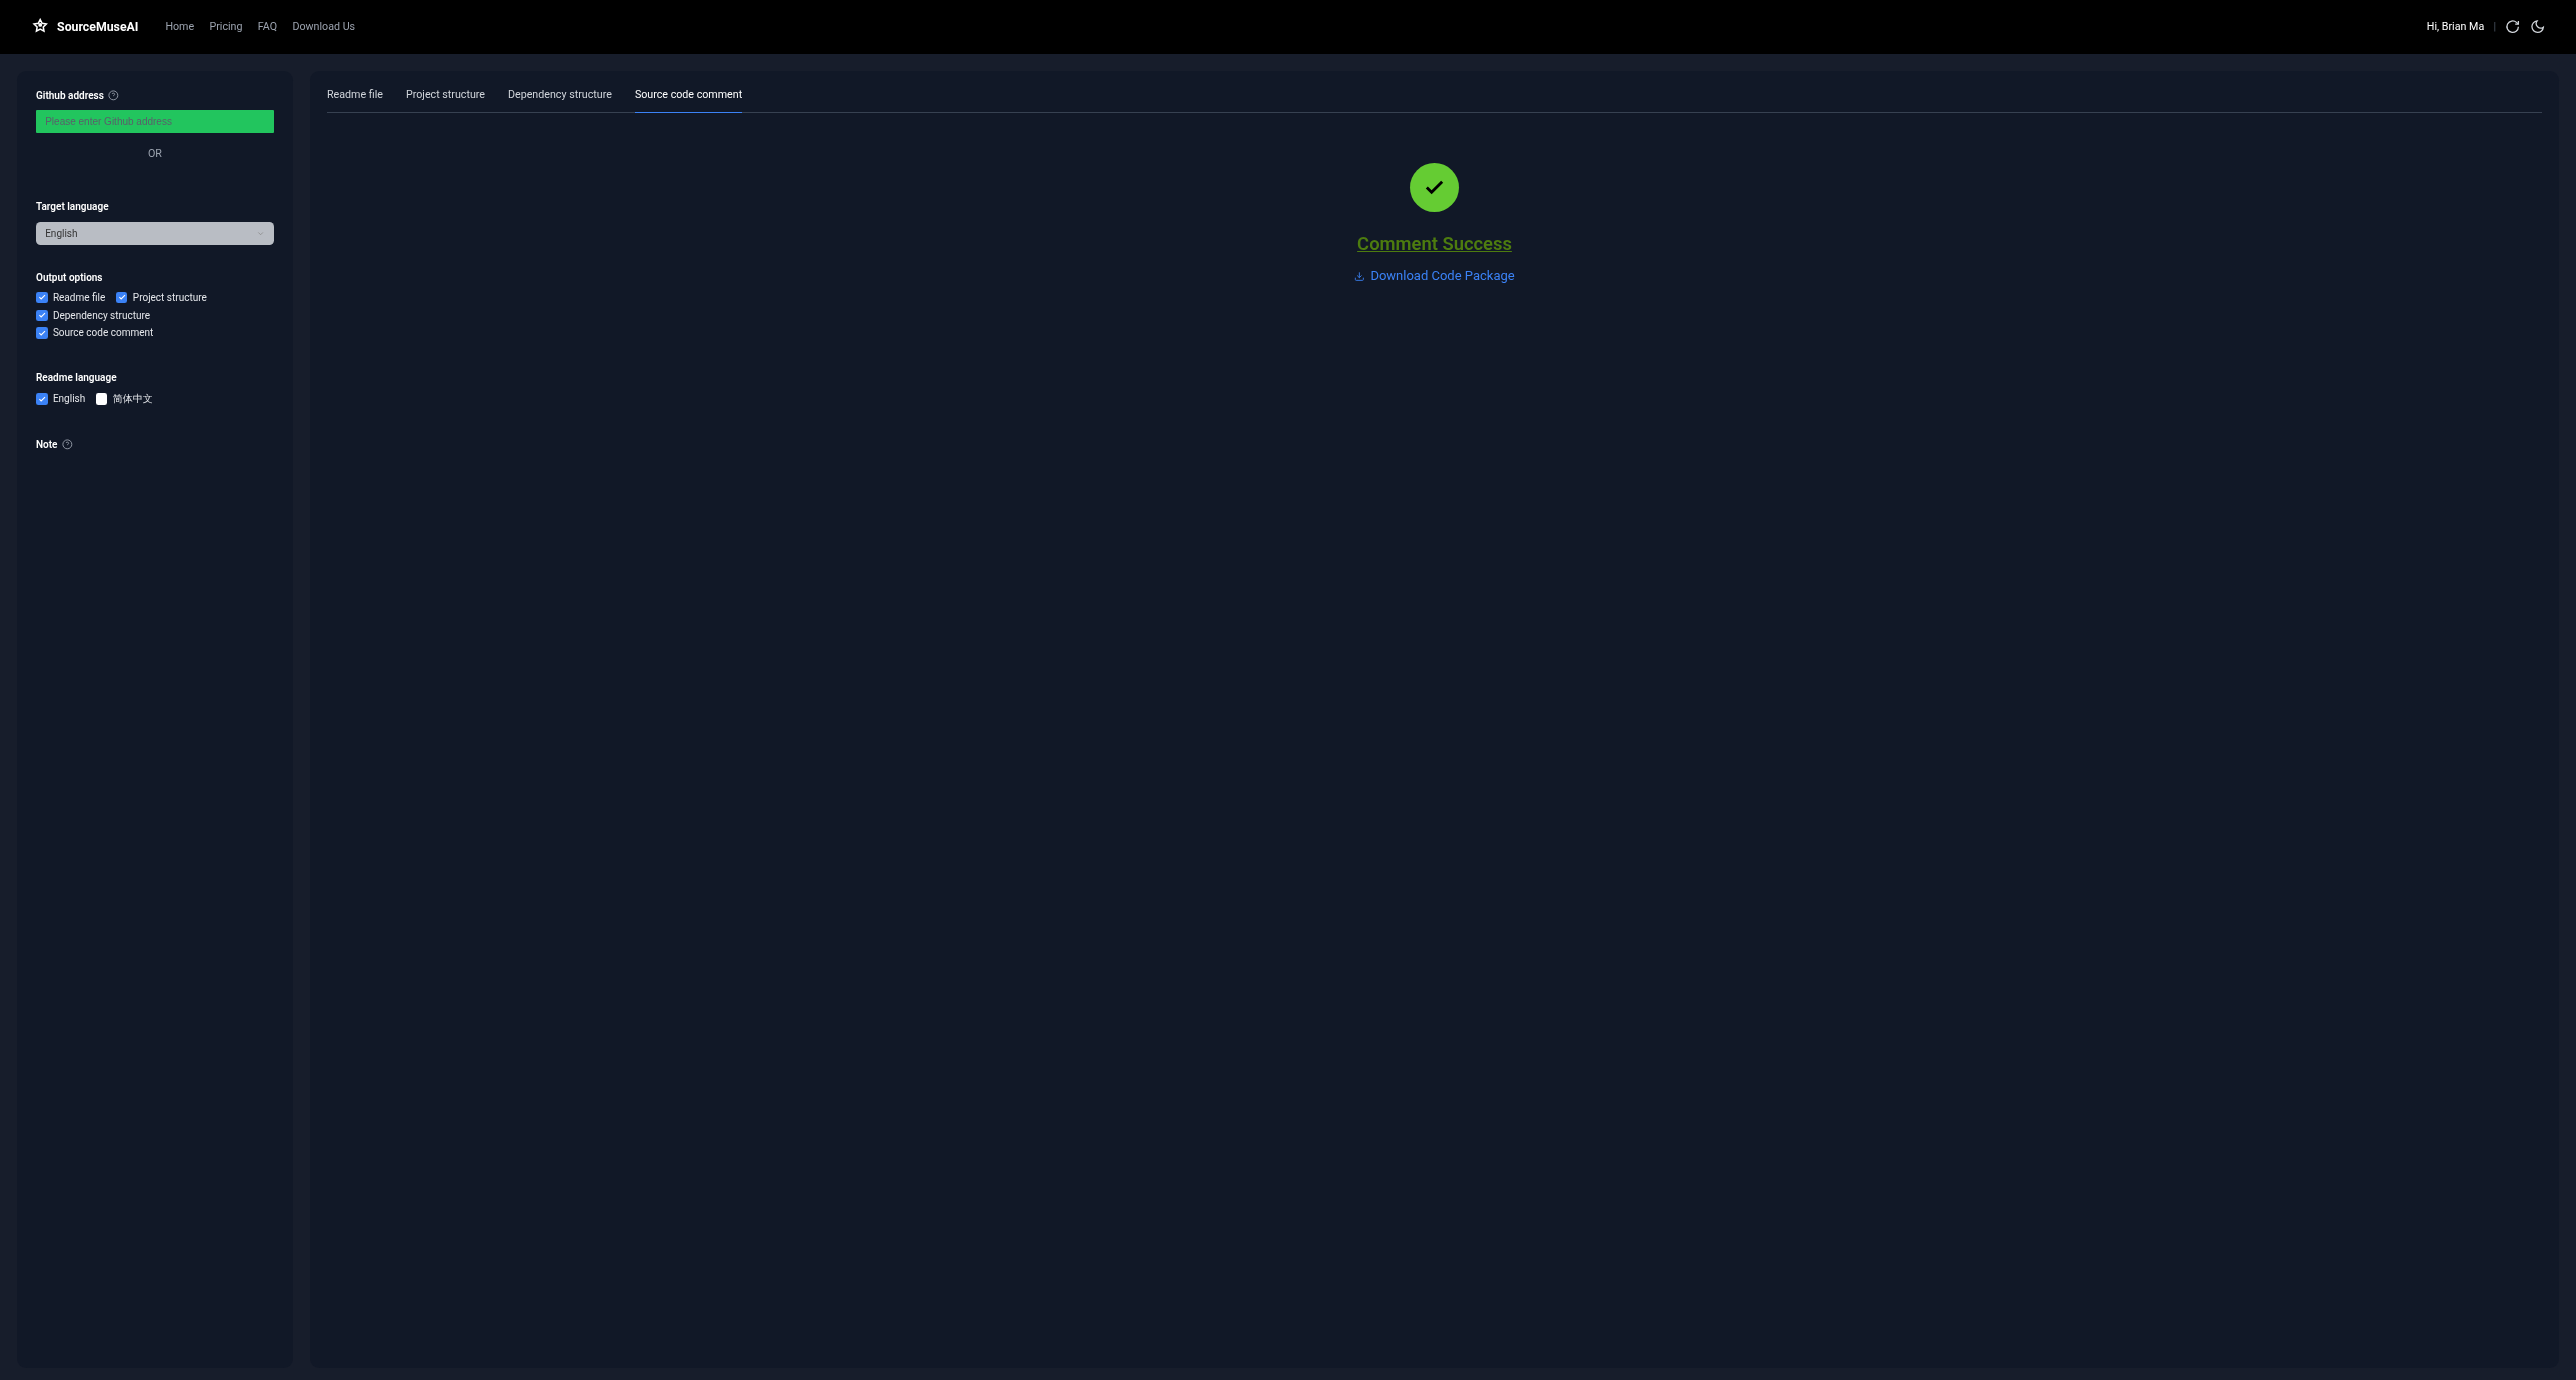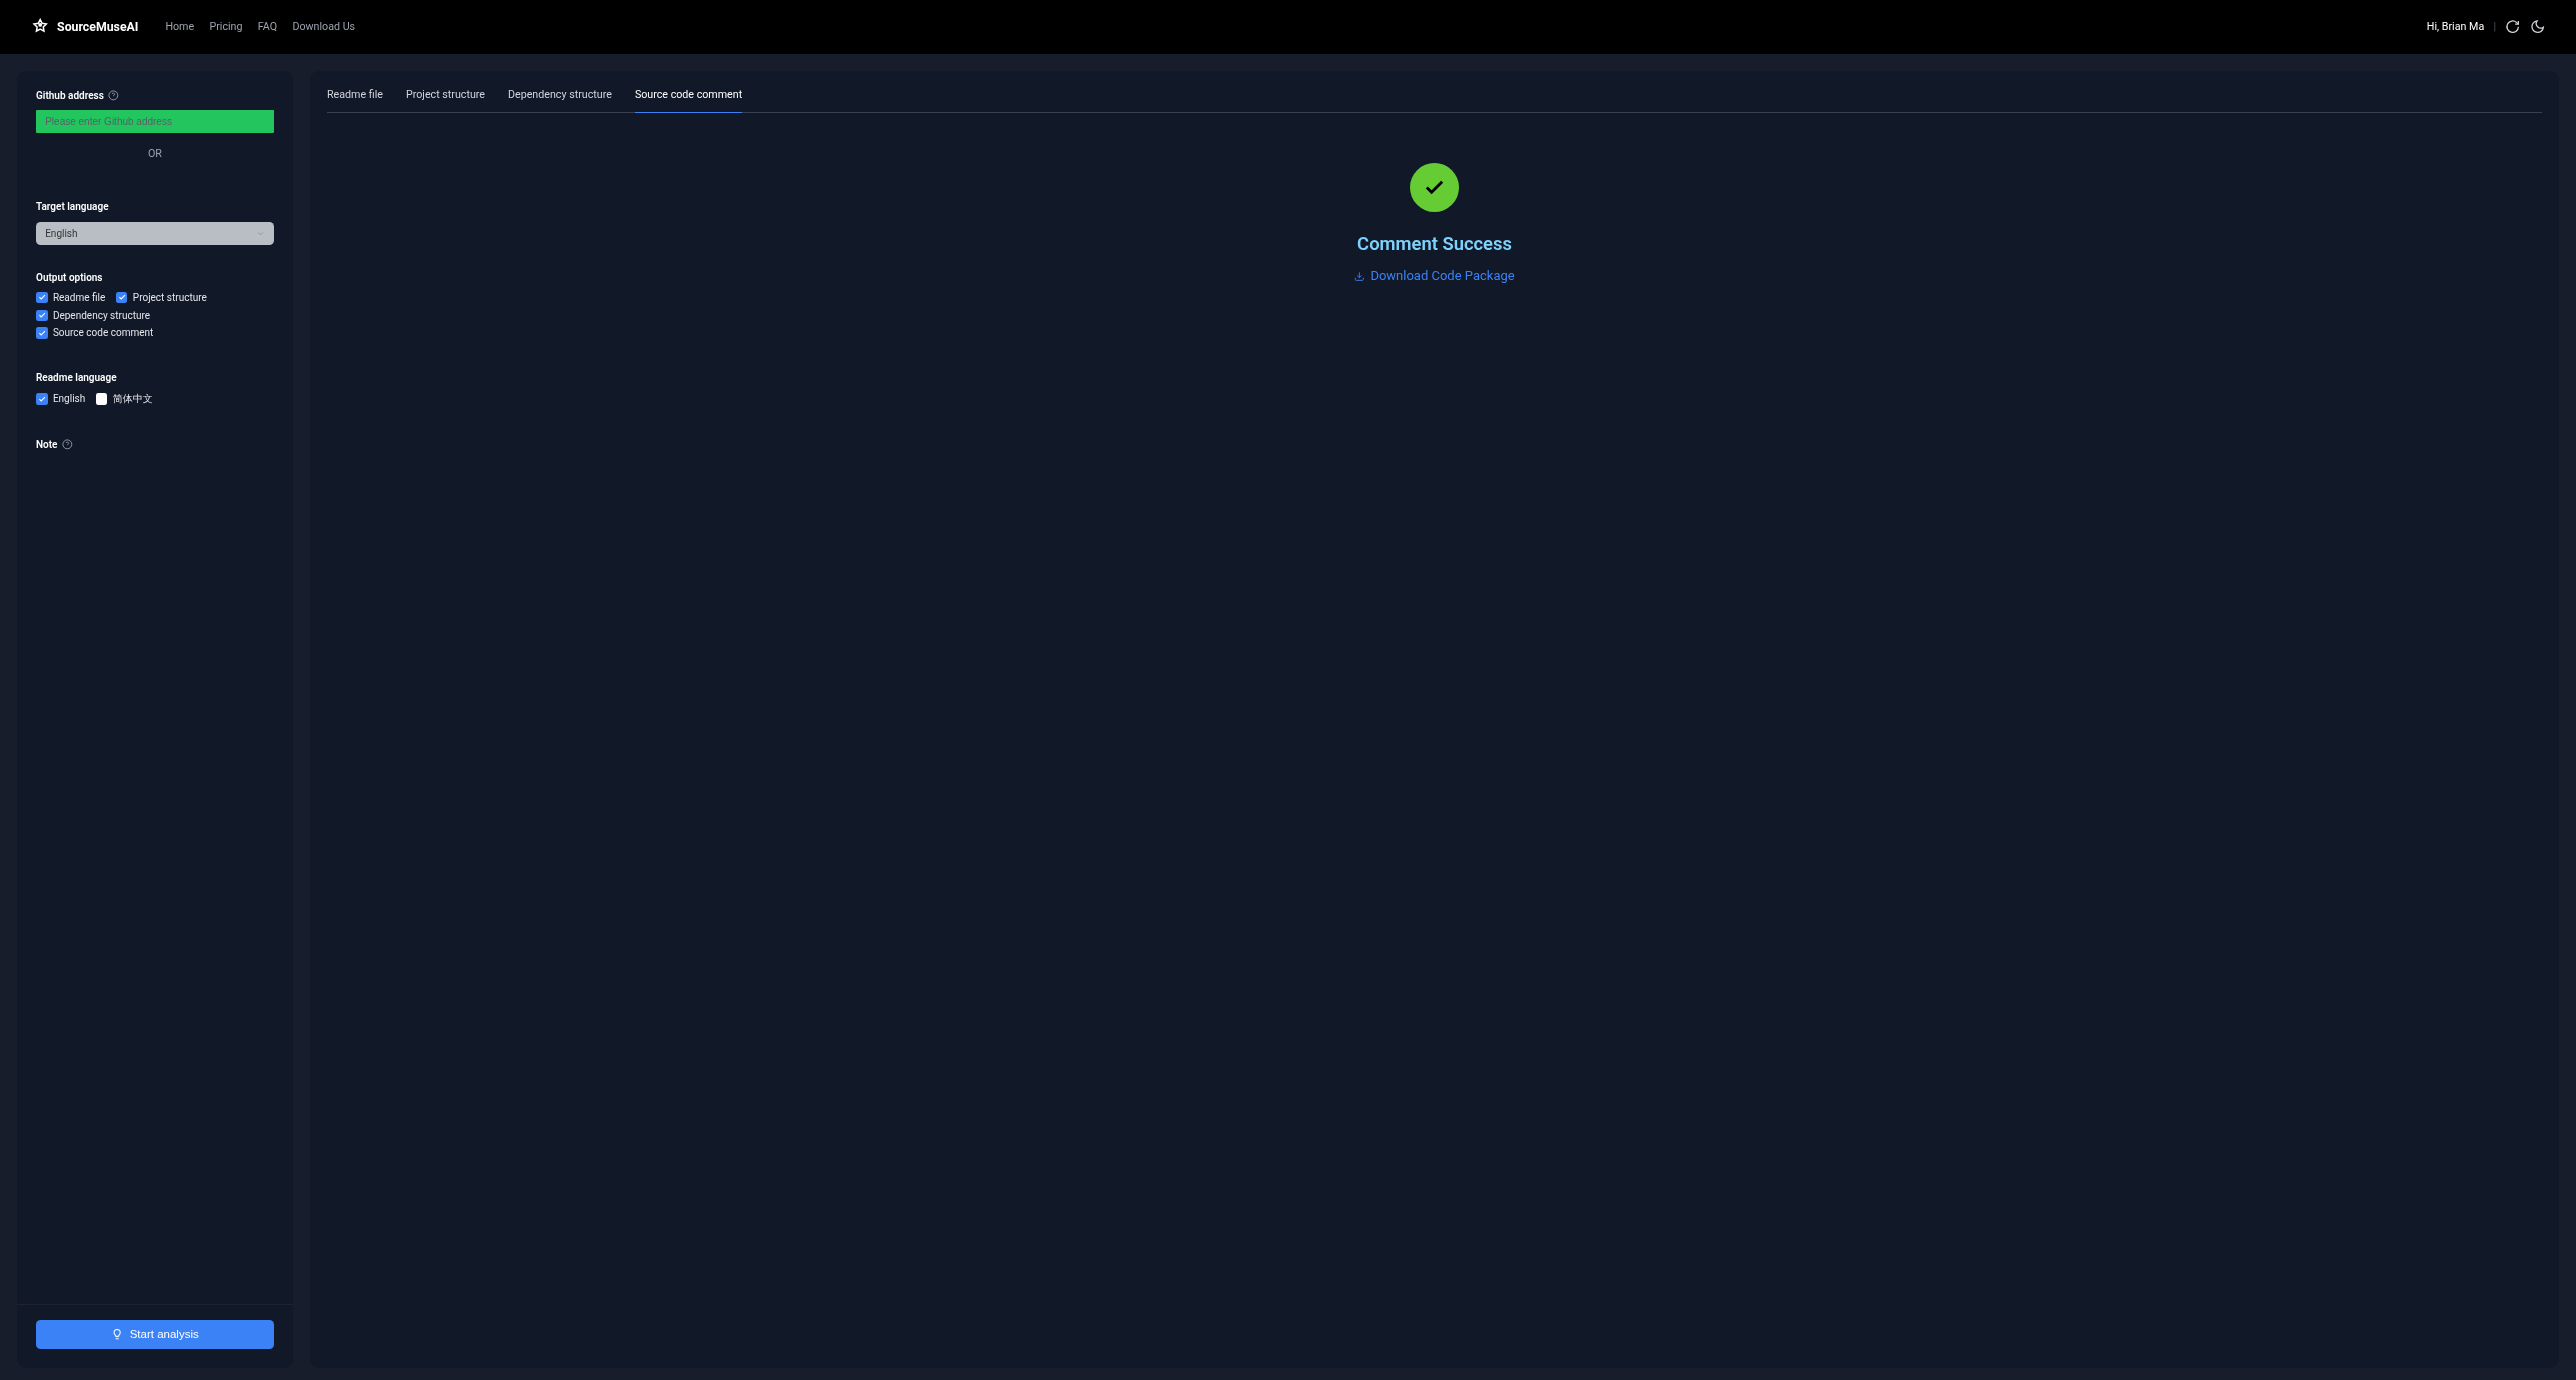--- a/index.html
+++ b/index.html
@@ -276,22 +276,23 @@
       margin-bottom: 21.5px;
     }
     .success-circle svg {
       width: 23px;
       height: 23px;
       color: #000000;
     }
     .success-title {
       font-size: 18.4px;
       font-weight: 600;
-      color: #7dd3fc;
+      color: #4d7c0f;
       margin-bottom: 14px;
+      text-decoration: underline;
     }
     .download-link {
       color: #3b82f6;
       font-size: 13px;
       cursor: pointer;
       display: flex;
       align-items: center;
       gap: 5.4px;
     }
     .download-icon {
@@ -422,30 +423,20 @@
       <div class="section-label">
         <span>Note</span>
         <svg class="help-icon" viewBox="0 0 24 24" fill="none" stroke="currentColor" stroke-width="2">
           <circle cx="12" cy="12" r="10"></circle>
           <path d="M9.09 9a3 3 0 0 1 5.83 1c0 2-3 3-3 3"></path>
           <line x1="12" y1="17" x2="12.01" y2="17"></line>
         </svg>
       </div>
     </div>
 
-    <div class="sidebar-footer">
-      <button class="start-button">
-        <svg class="start-icon" viewBox="0 0 24 24" fill="none" stroke="currentColor" stroke-width="2">
-          <path d="M9 21h6"></path>
-          <path d="M10 17h4"></path>
-          <path d="M12 3a6 6 0 0 0-6 6c0 2 1 3.5 2 4.5.5.5 1 1 1 2.5h6c0-1.5.5-2 1-2.5 1-1 2-2.5 2-4.5a6 6 0 0 0-6-6z"></path>
-        </svg>
-        <span>Start analysis</span>
-      </button>
-    </div>
   </div>
 
   <div class="content">
     <div class="tabs">
       <div class="tab">Readme file</div>
       <div class="tab">Project structure</div>
       <div class="tab">Dependency structure</div>
       <div class="tab active">Source code comment</div>
     </div>
 

